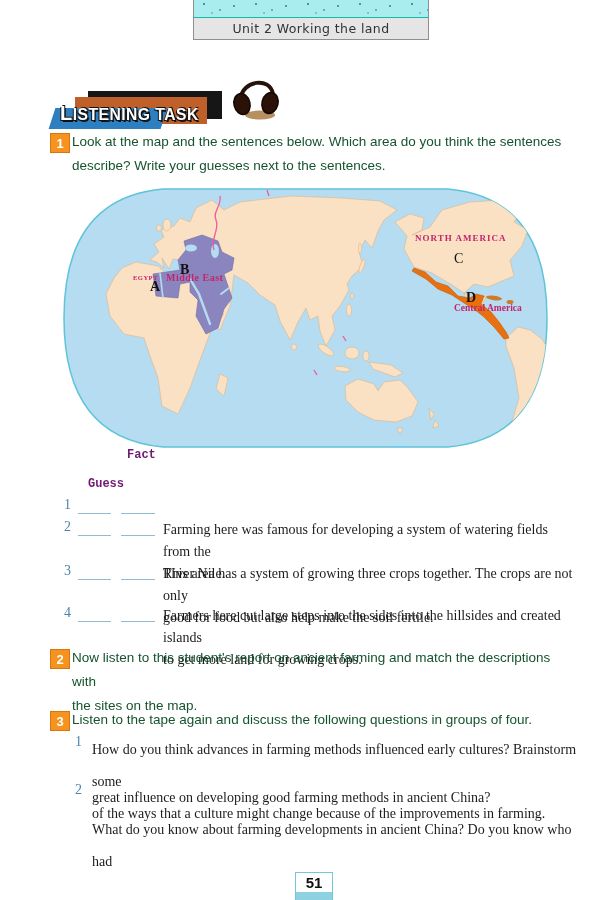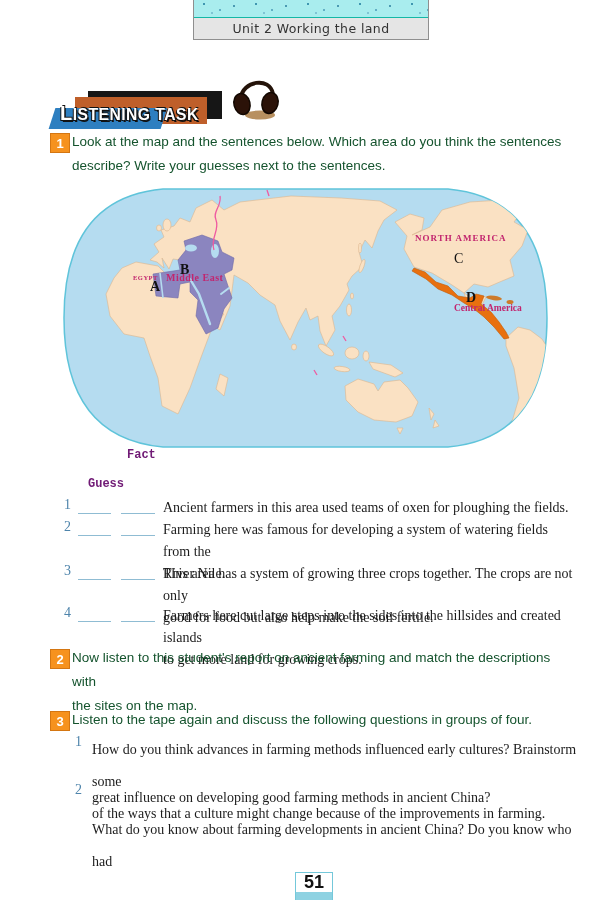--- a/index.html
+++ b/index.html
@@ -56,21 +56,21 @@
   .q-num{position:absolute;left:75px;font-family:"Liberation Serif",serif;
     font-size:14px;color:#4e84ab;}
   .q-text{margin-left:92px;width:488px;line-height:32px;}
 
   
   .map{position:absolute;left:63px;top:188px;}
 
   
   .pagenum{position:absolute;left:295px;top:872px;width:36px;border:1.5px solid #74c8da;}
   .pagenum-top{height:19px;background:#fff;display:flex;align-items:center;justify-content:center;
-    font-weight:bold;font-size:18px;color:#111;}
+    font-weight:bold;font-size:15px;color:#111;}
   .pagenum-bar{height:10px;background:#8ed2e2;}
 </style>
 </head>
 <body>
 
 <div class="page">
 
   <div class="banner">
     <div class="banner-water"></div>
     <div class="banner-label">Unit 2  Working the land</div>
@@ -188,23 +188,20 @@
     <text x="103" y="93" font-family="Liberation Serif,serif" font-weight="bold" font-size="10" letter-spacing=".5" fill="#c2256e">Middle East</text>
   </svg>
 
   <div class="gf-head" style="left:88px;top:477px">Guess</div>
   <div class="gf-head" style="left:127px;top:448px">Fact</div>
 
   <div class="gf-item" style="top:497px">
     <span class="gf-num">1</span>
     <span class="gf-blank gf-b1"></span>
     <span class="gf-blank gf-b2"></span>
-    <div class="gf-text serif">
-      <div>Ancient farmers in this area used teams of oxen for ploughing the fields.</div>
-    </div>
   </div>
   <div class="gf-item" style="top:519px">
     <span class="gf-num">2</span>
     <span class="gf-blank gf-b1"></span>
     <span class="gf-blank gf-b2"></span>
     <div class="gf-text serif">
       <div>Farming here was famous for developing a system of watering fields from the</div>
       <div>River Nile.</div>
     </div>
   </div>

